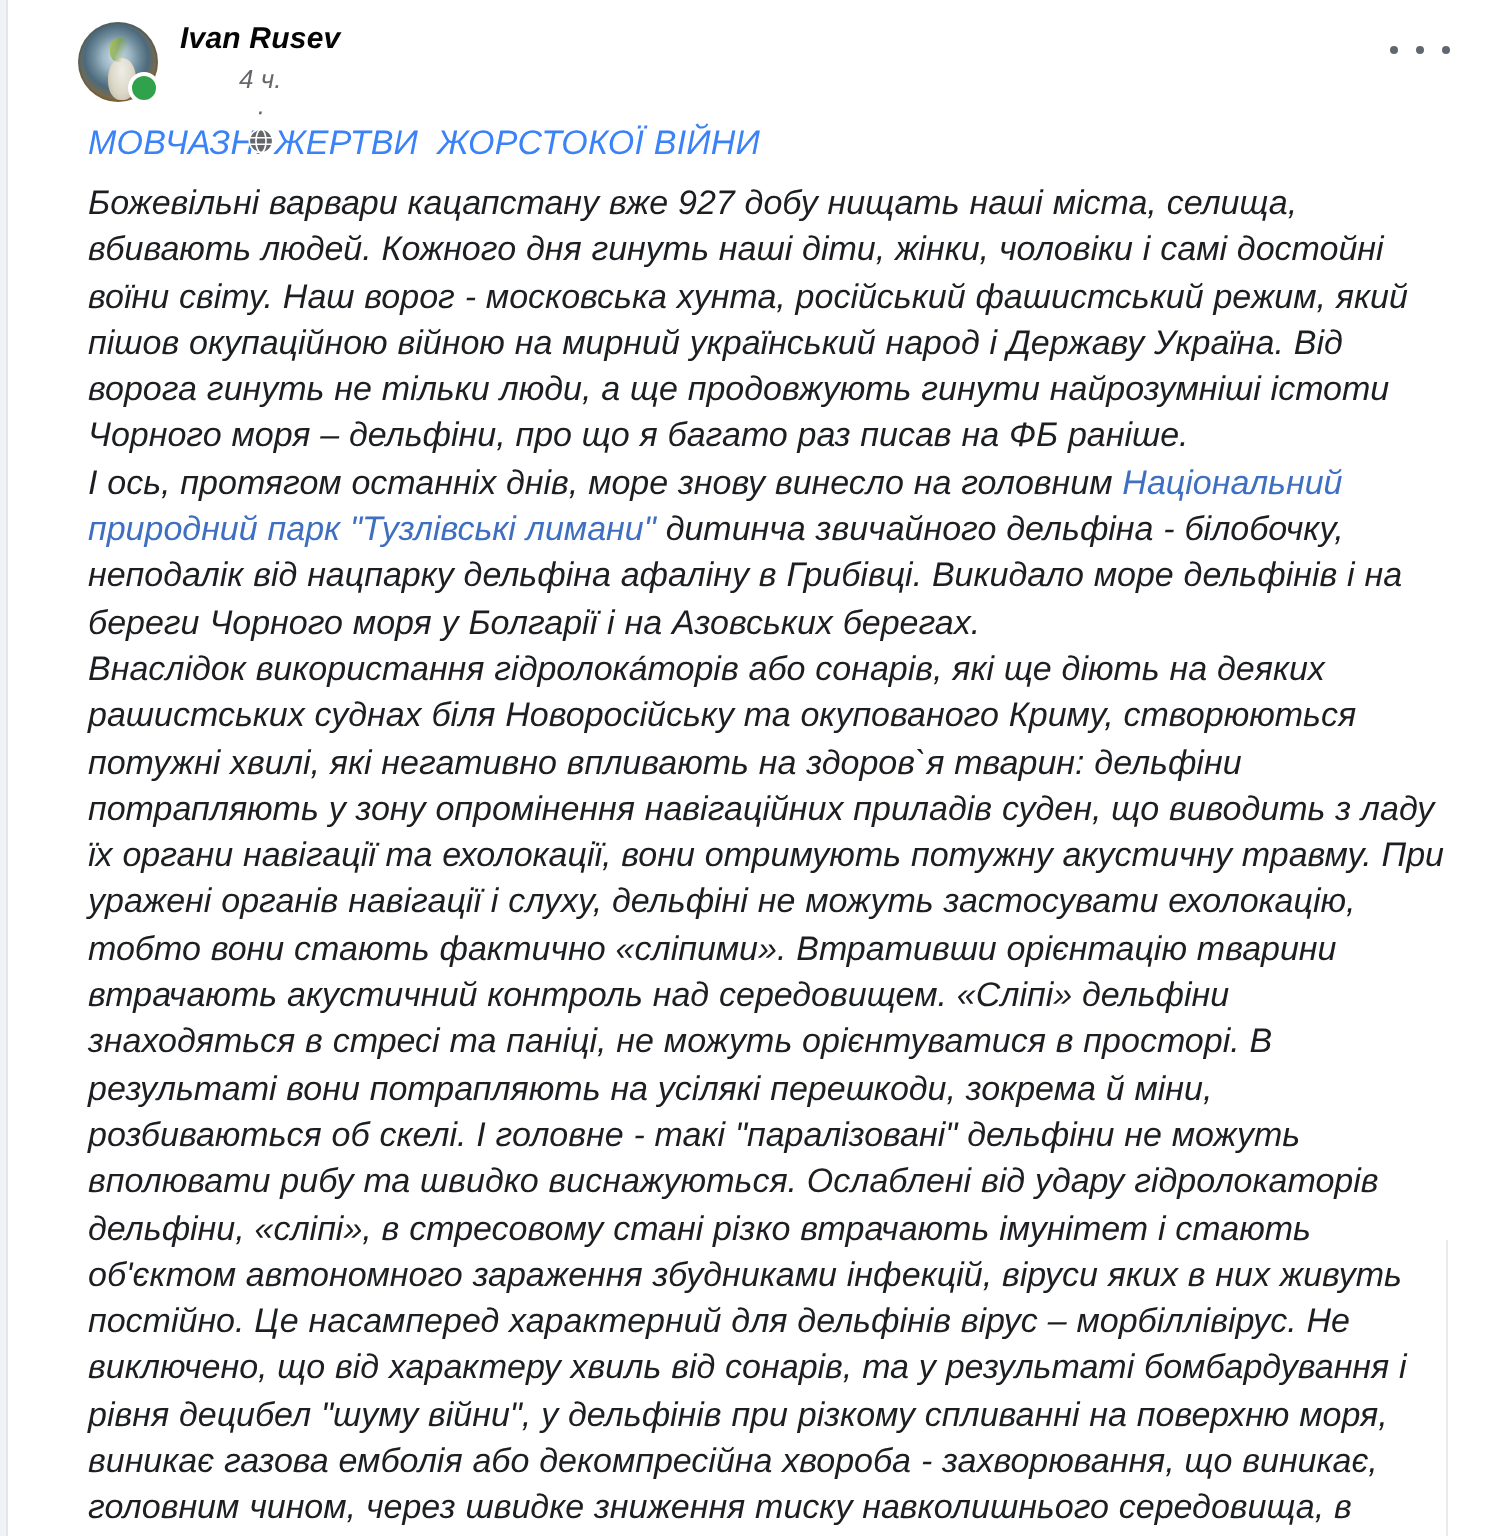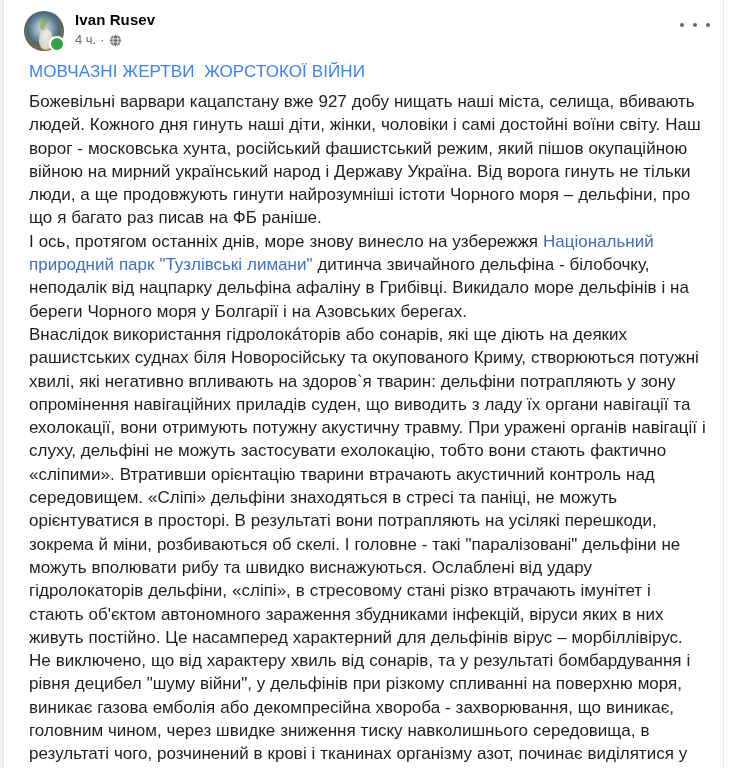--- a/index.html
+++ b/index.html
@@ -35,25 +35,26 @@
   }
   .edge-right-fill {
     position: absolute;
     right: 0; top: 0;
     width: 14px; height: 768px;
     background: #ebedf0;
   }
 
   .post {
     position: absolute;
-    left: 7px; top: 0;
+    left: 22px; top: 0;
     width: 715px;
     height: 620px;
     background: #ffffff;
     box-sizing: border-box;
+    font-style: italic;
   }
 
   
   .post-header {
     display: flex;
     align-items: flex-start;
     padding: 8px 12px 0 17px;
     height: 54px;
     box-sizing: border-box;
     position: relative;
@@ -120,20 +121,21 @@
     line-height: 19px;
     letter-spacing: .1px;
   }
   .meta-row {
     display: flex;
     align-items: center;
     margin-top: 3px;
     color: #65676b;
     font-size: 13px;
     line-height: 16px;
+    flex-direction: column;
   }
   .meta-time { color: #65676b; }
   .meta-sep {
     margin: 0 4px;
     color: #65676b;
     font-size: 13px;
   }
   .globe-icon {
     display: inline-flex;
     width: 13px;
@@ -231,21 +233,21 @@
 
   <div class="post-body">
 
     <div class="post-title">МОВЧАЗНІ ЖЕРТВИ  ЖОРСТОКОЇ ВІЙНИ</div>
 
     <p class="para">
       <span>Божевільні варвари кацапстану вже 927 добу нищать наші міста, селища, вбивають людей. Кожного дня гинуть наші діти, жінки, чоловіки і самі достойні воїни світу. Наш ворог - московська хунта, російський фашистський режим, який пішов окупаційною війною на мирний український народ і Державу Україна.  Від ворога гинуть не тільки люди, а ще продовжують гинути найрозумніші істоти Чорного моря – дельфіни, про що я багато  раз писав на ФБ раніше.</span>
     </p>
 
     <p class="para">
-      <span>І ось, протягом останніх днів, море знову винесло на узбережжя </span><a class="link" href="#">Національний природний парк "Тузлівські лимани"</a><span>  дитинча звичайного дельфіна - білобочку, неподалік від нацпарку дельфіна афаліну в Грибівці.  Викидало море дельфінів і на береги Чорного моря у Болгарії і на Азовських берегах.</span>
+      <span>І ось, протягом останніх днів, море знову винесло на головним </span><a class="link" href="#">Національний природний парк "Тузлівські лимани"</a><span>  дитинча звичайного дельфіна - білобочку, неподалік від нацпарку дельфіна афаліну в Грибівці.  Викидало море дельфінів і на береги Чорного моря у Болгарії і на Азовських берегах.</span>
     </p>
 
     <p class="para">
       <span>Внаслідок використання гідролока́торів  або сонарів, які ще діють на деяких рашистських суднах біля Новоросійську та окупованого Криму, створюються потужні хвилі, які негативно впливають на здоров`я тварин: дельфіни потрапляють у зону опромінення навігаційних приладів суден, що виводить з ладу їх органи навігації та ехолокації, вони отримують потужну акустичну травму. При уражені органів навігації і слуху, дельфіні не можуть застосувати ехолокацію, тобто вони стають фактично «сліпими». Втративши орієнтацію тварини втрачають акустичний контроль над середовищем. «Сліпі» дельфіни знаходяться в стресі та паніці, не можуть орієнтуватися в просторі. В результаті вони потрапляють на усілякі перешкоди, зокрема й міни, розбиваються об скелі. І головне - такі "паралізовані" дельфіни не можуть вполювати рибу та швидко виснажуються.  Ослаблені від удару гідролокаторів дельфіни, «сліпі», в стресовому стані різко втрачають імунітет і стають об'єктом автономного зараження збудниками інфекцій, віруси яких в них живуть постійно. Це насамперед характерний для дельфінів вірус – морбіллівірус. Не виключено, що від характеру хвиль від сонарів, та у результаті бомбардування і рівня децибел  "шуму війни",  у дельфінів  при різкому спливанні на поверхню моря,  виникає газова емболія або декомпресійна хвороба - захворювання, що виникає, головним чином, через швидке зниження тиску навколишнього середовища, в результаті чого, розчинений в крові і тканинах організму азот, починає виділятися у вигляді бульбашок у кров дельфіна; відбувається спінювання крові та руйнування стінки клітин та кровоносних судин, які блокують кровотік. При тяжкій формі газова емболія - декомпресійна хвороба може призвести до паралічу або смерті тварини, яких викидає море.</span>
     </p>
 
   </div>
 </div>
 
 </body></html>

